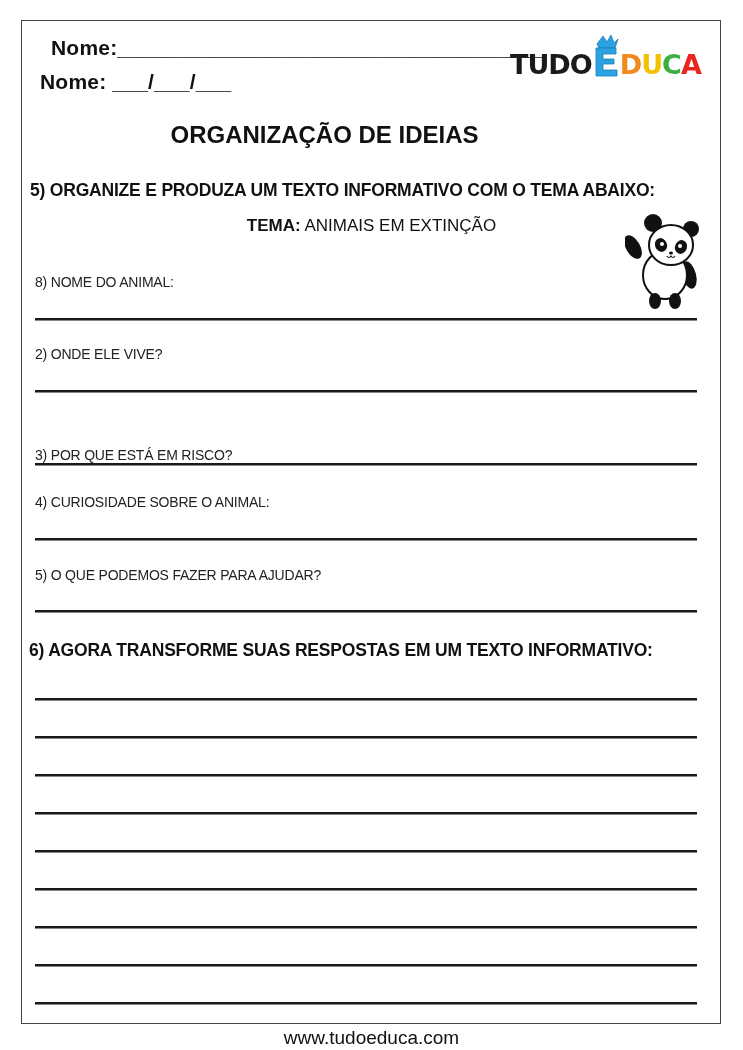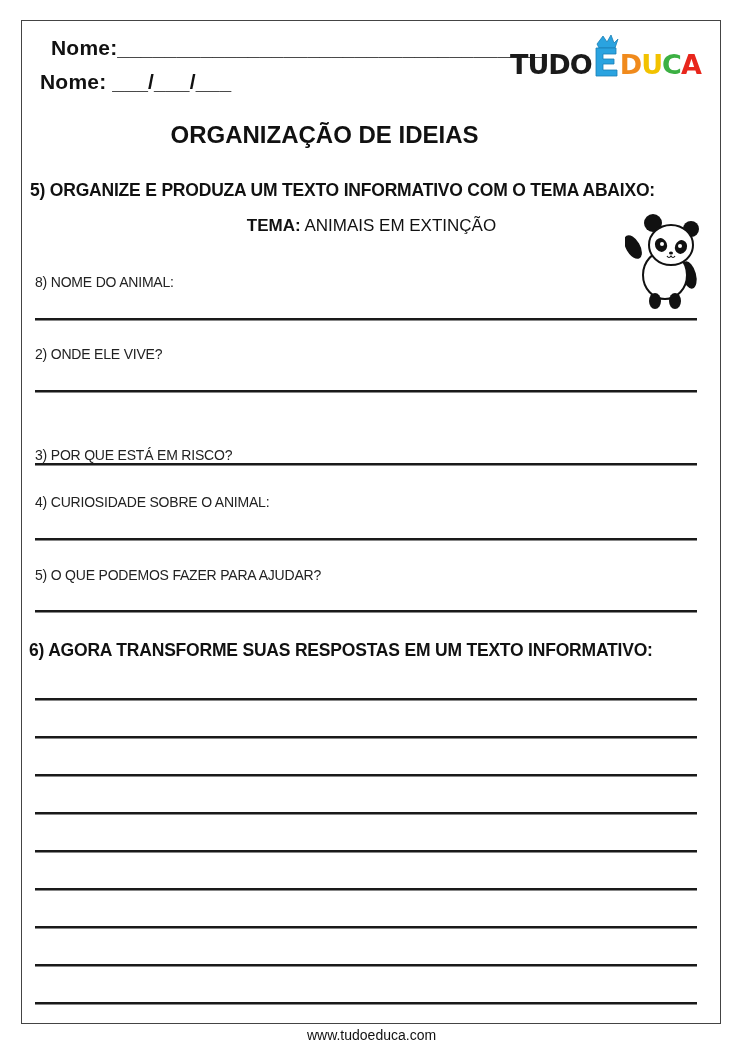--- a/index.html
+++ b/index.html
@@ -9,21 +9,21 @@
              border: 1.5px solid #444; box-sizing: border-box; }
     .abs { position: absolute; white-space: nowrap; }
     .hdr { font-weight: bold; font-size: 21px; color: #111; letter-spacing: 0.2px; }
     .title { font-weight: bold; font-size: 24px; left: 0; width: 649px; text-align: center; top: 121px; }
     .q-title { font-weight: bold; font-size: 17.5px; letter-spacing: -0.2px; }
     .tema { left: 0; width: 743px; text-align: center; top: 216px; font-size: 17px; }
     .tema b { font-weight: bold; }
     .item { font-size: 14px; left: 35px; color: #222; letter-spacing: -0.2px; }
     .line { position: absolute; left: 35px; width: 662px; height: 2px; background: #1a1a1a;
             border-bottom: 1px solid #888; }
-    .footer { left: 0; width: 743px; text-align: center; top: 1027px; font-size: 14px; color: #111; }
+    .footer { left: 0; width: 743px; text-align: center; top: 1027px; font-size: 19px; color: #111; }
     .logo { position: absolute; left: 510px; top: 30px; height: 48px; display: flex; align-items: flex-end; }
     .logo span { font-family: "DejaVu Sans", sans-serif; font-weight: bold; font-size: 27px; line-height: 1; letter-spacing: -1px; }
     .book { display: inline-block; position: relative; width: 26px; height: 44px; margin: 0 1px; }
     .panda { position: absolute; left: 625px; top: 205px; width: 80px; height: 105px; }
   </style>
 </head>
 <body>
 
 <div class="frame"></div>
 

